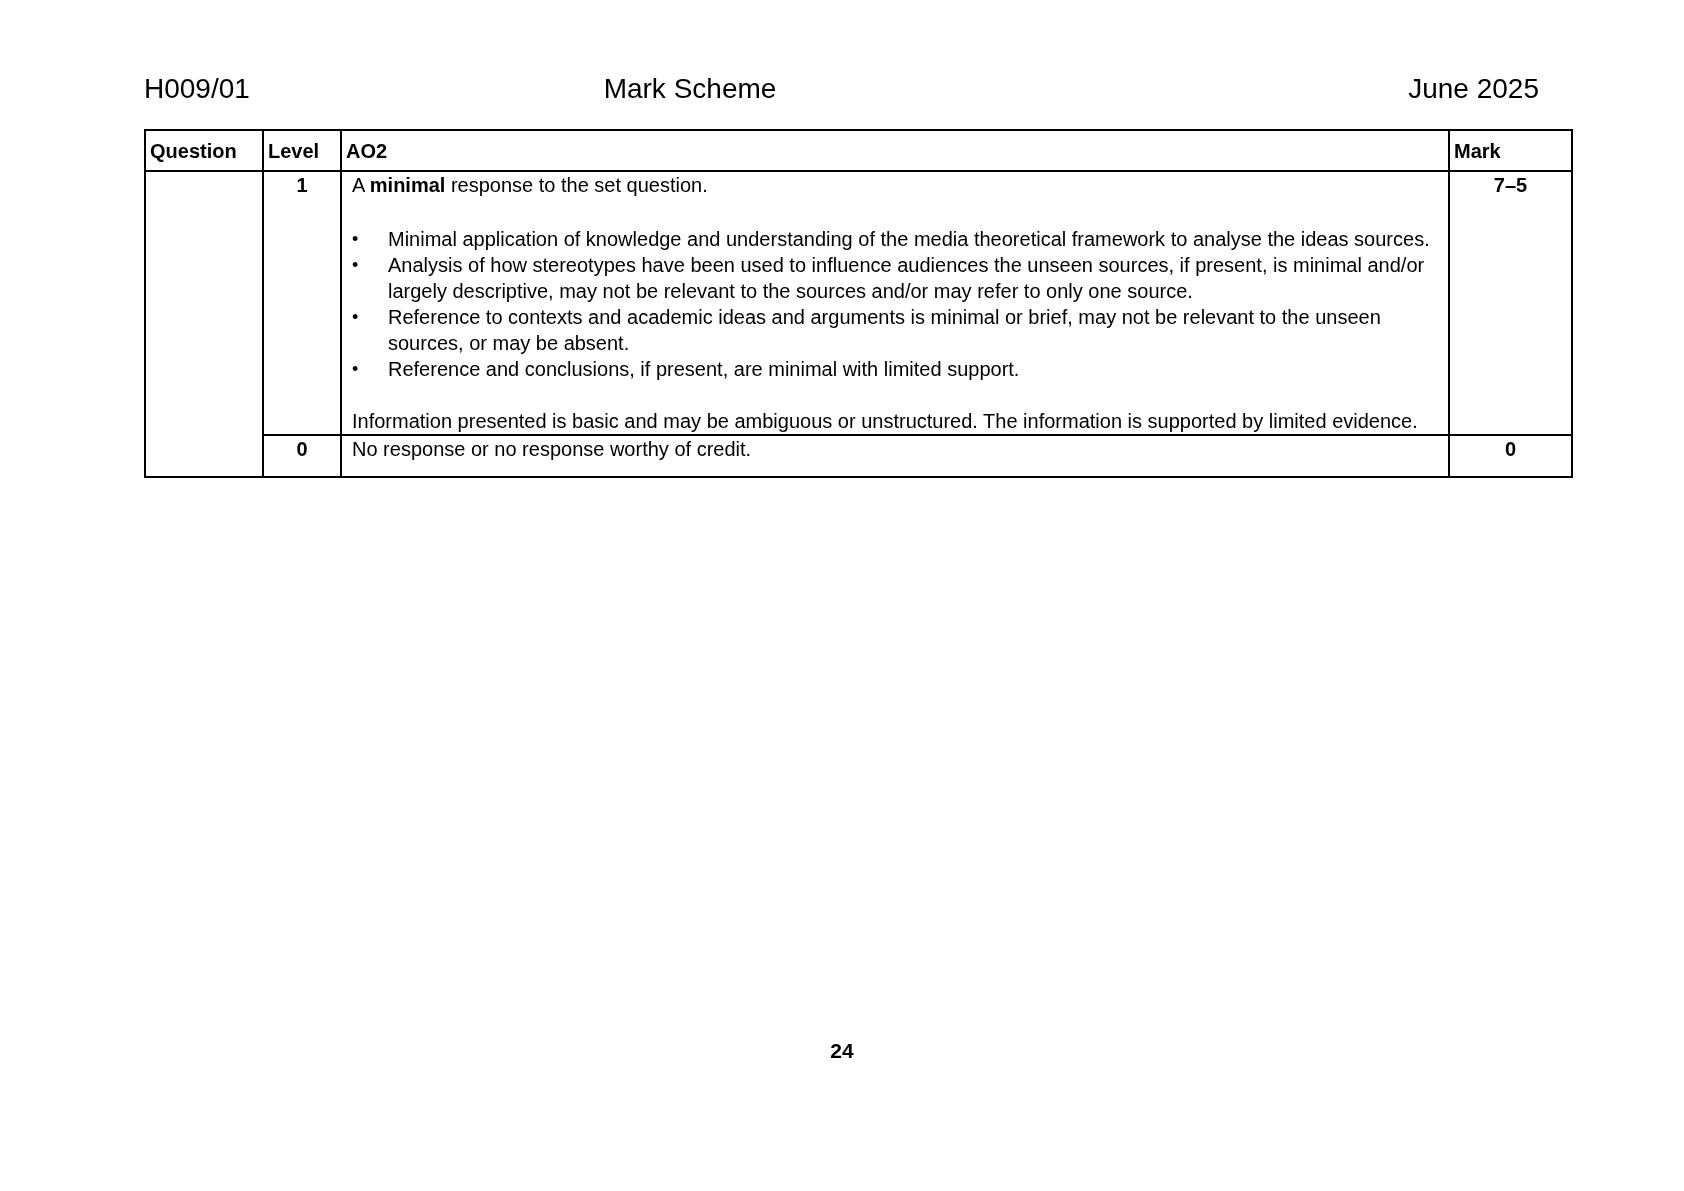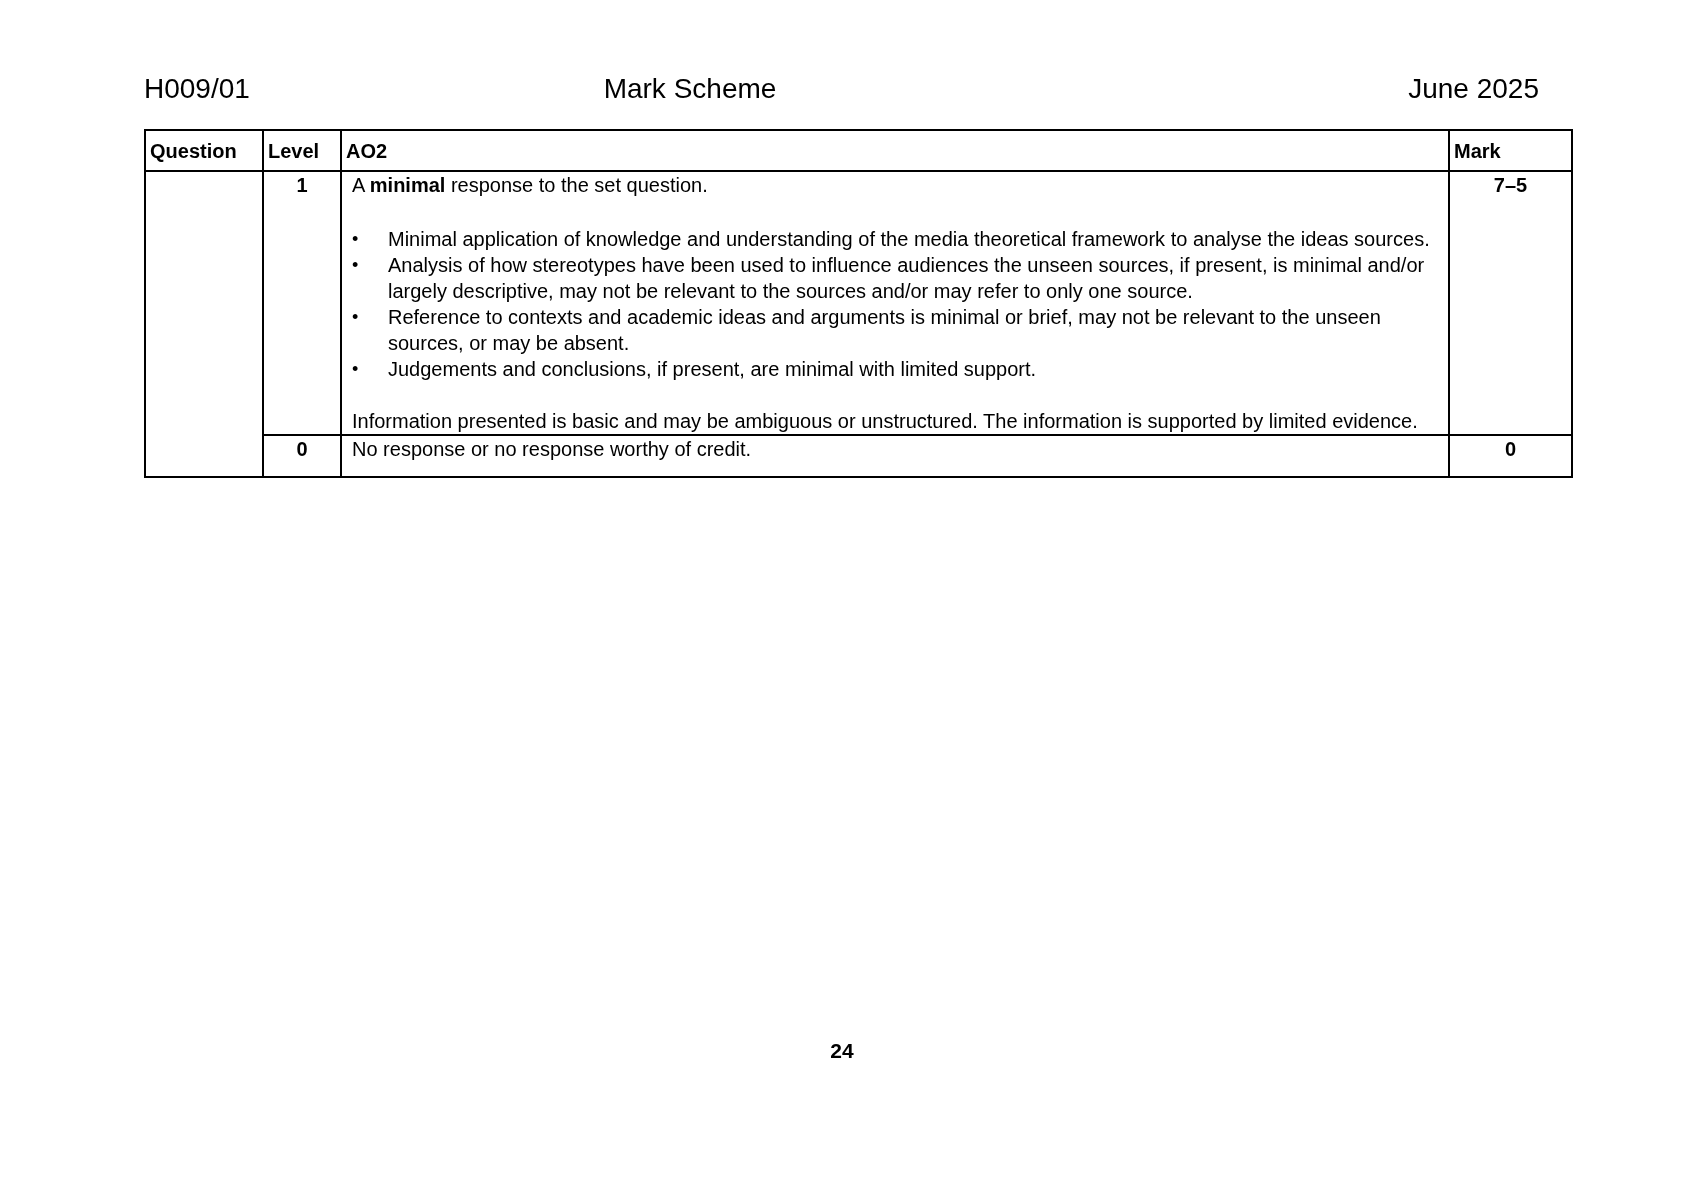--- a/index.html
+++ b/index.html
@@ -47,21 +47,21 @@
   <tbody>
     <tr>
       <td rowspan="2"></td>
       <td class="center">1</td>
       <td class="desc">
         <p class="intro"><span>A </span><b>minimal</b><span> response to the set question.</span></p>
         <ul class="bullets">
           <li>Minimal application of knowledge and understanding of the media theoretical framework to analyse the ideas sources.</li>
           <li>Analysis of how stereotypes have been used to influence audiences the unseen sources, if present, is minimal and/or largely descriptive, may not be relevant to the sources and/or may refer to only one source.</li>
           <li>Reference to contexts and academic ideas and arguments is minimal or brief, may not be relevant to the unseen sources, or may be absent.</li>
-          <li>Judgements and conclusions, if present, are minimal with limited support.</li>
+          <li>Reference and conclusions, if present, are minimal with limited support.</li>
         </ul>
         <p class="note">Information presented is basic and may be ambiguous or unstructured. The information is supported by limited evidence.</p>
       </td>
       <td class="center">7–5</td>
     </tr>
     <tr>
       <td class="center r0">0</td>
       <td class="r0">No response or no response worthy of credit.</td>
       <td class="center r0">0</td>
     </tr>

